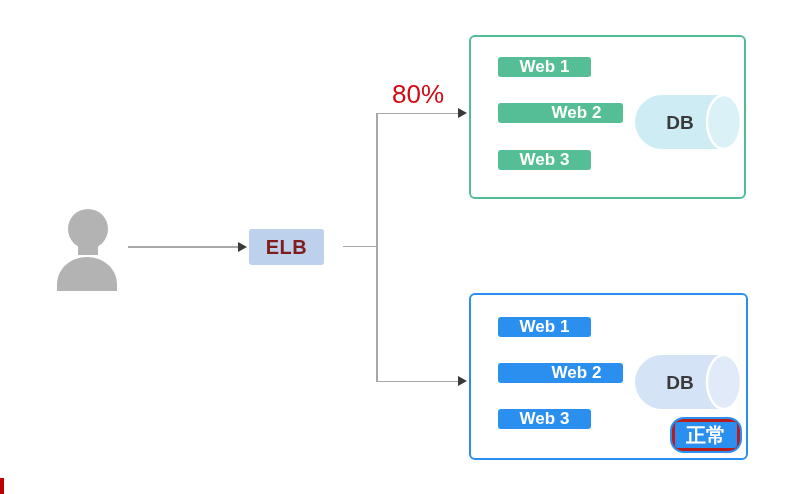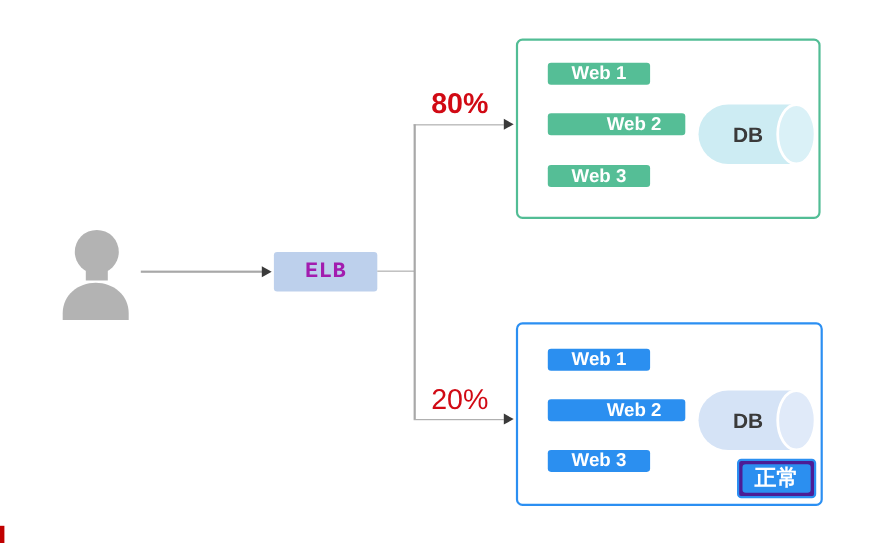--- a/index.html
+++ b/index.html
@@ -10,24 +10,24 @@
   .abs{position:absolute;}
   
   .line{position:absolute;background:#a8a8a8;}
   .arrow-right{
     position:absolute;width:0;height:0;
     border-top:5px solid transparent;border-bottom:5px solid transparent;
     border-left:9px solid #3a3a3a;
   }
   
   .elb-box{
-    position:absolute;left:249px;top:229px;width:94px;height:36px;
+    position:absolute;left:249px;top:229px;width:75px;height:36px;
     background:#bdd0ec;border-radius:3px;
     display:flex;align-items:center;justify-content:center;
-    font-size:20px;font-weight:bold;color:#a21caf;letter-spacing:.5px;font-family:Liberation Mono, monospace;
+    font-size:20px;font-weight:bold;color:#7f1d1d;letter-spacing:.5px;
   }
   
   .pct{
     position:absolute;width:84px;text-align:center;
     color:#d10a14;font-size:26px;line-height:28px;
   }
   
   .cluster{position:absolute;background:#fff;border-radius:6px;}
   .cluster.green{left:469px;top:35px;width:273px;height:160px;border:2px solid #52bd95;}
   .cluster.blue{left:469px;top:293px;width:275px;height:163px;border:2px solid #2b8ff2;}
@@ -41,21 +41,21 @@
   .srv.s0{top:20px;}.srv.s1{top:66px;padding-left:32px;}.srv.s2{top:113px;}
   .cluster.blue .srv.s0{top:22px;}
   .cluster.blue .srv.s1{top:68px;}
   .cluster.blue .srv.s2{top:114px;}
   .db{position:absolute;width:108px;height:56px;text-decoration:underline;}
   .cluster.green .db{left:163px;top:57px;}
   .cluster.blue .db{left:163px;top:59px;}
   
   .status-badge{
     position:absolute;left:199px;top:122px;
-    border:2px solid #2b8ff2;border-radius:4px;background:#4c1d95;padding:3px;
+    border:2px solid #2b8ff2;border-radius:14px;background:#b91c1c;padding:3px;
   }
   .status-badge .inner{
     background:#2b8ff0;border-radius:3px;color:#fff;
     font-size:20px;font-weight:bold;line-height:26px;padding:0 11px;
     display:flex;align-items:center;justify-content:center;
   }
   
   .corner-bar{position:absolute;left:0;top:478px;width:4px;height:16px;background:#c00000;}
   svg{display:block;}
 </style>
@@ -81,22 +81,21 @@
 
   <div class="line" style="left:343px;top:245.5px;width:34px;height:1.5px;"></div>
   <div class="line" style="left:376px;top:113px;width:1.5px;height:268px;"></div>
 
   <div class="line" style="left:376px;top:112.5px;width:82px;height:1.5px;"></div>
   <div class="arrow-right" style="left:458px;top:108px;"></div>
 
   <div class="line" style="left:376px;top:380.5px;width:82px;height:1.5px;"></div>
   <div class="arrow-right" style="left:458px;top:376px;"></div>
 
-  <div class="pct" style="left:376px;top:80px;font-weight:bold;">80%</div>
-  <div class="pct" style="left:376px;top:349px;">20%</div>
+  <div class="pct" style="left:376px;top:80px;">80%</div>
 
   <div class="cluster green">
     <div class="srv s0">Web 1</div>
     <div class="srv s1">Web 2</div>
     <div class="srv s2">Web 3</div>
     <div class="db">
       <svg width="108" height="56" viewBox="0 0 108 56">
         <path d="M90,1 H28 A27,27 0 0 0 28,55 H90 Z" fill="#cdecf3"></path>
         <ellipse cx="90" cy="28" rx="17" ry="27" fill="#daf1f7" stroke="#ffffff" stroke-width="2.5"></ellipse>
         <text x="46" y="35" text-anchor="middle" font-size="19" font-weight="bold" fill="#3a3a3a" font-family="Liberation Sans, sans-serif">DB</text>

